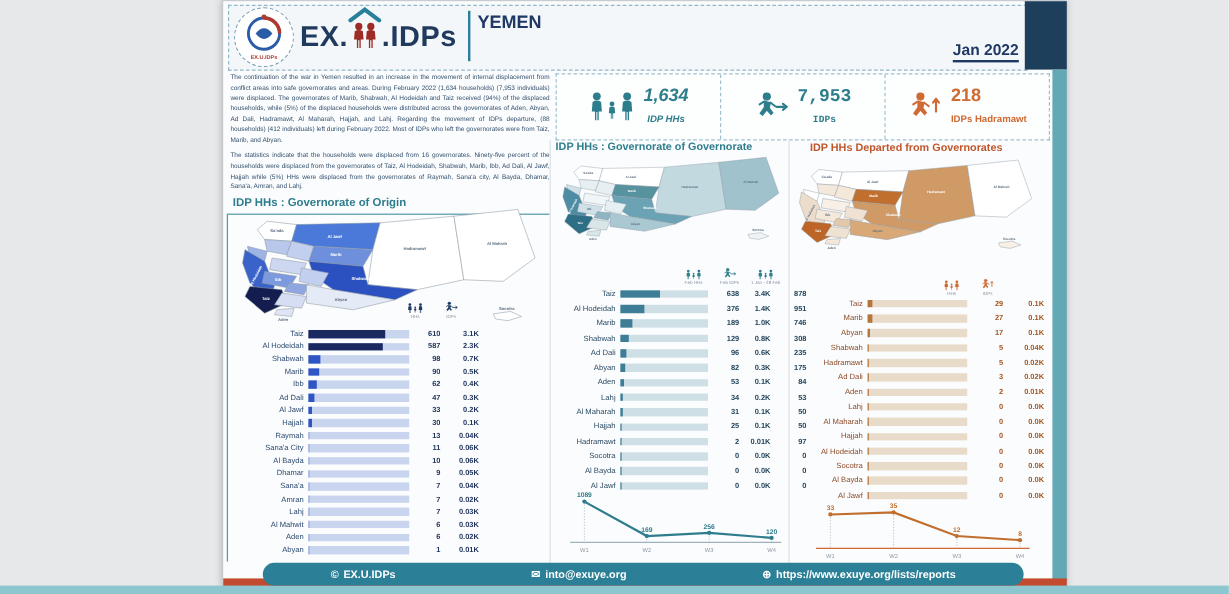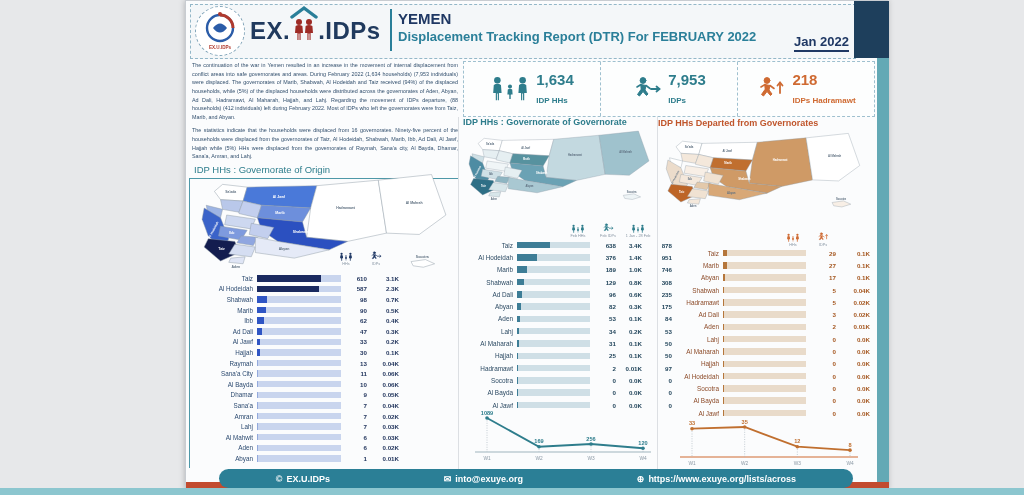--- a/index.html
+++ b/index.html
@@ -26,27 +26,27 @@
   
   .stats{left:277px;top:60px;width:410px;height:54px;border:1px dashed #9fc0cf;display:flex;background:#fdfefe;}
   .stat{flex:1;display:flex;align-items:center;justify-content:center;gap:6px;}
   .stat + .stat{border-left:1px dashed #9fc0cf;}
   .stat .num{font-size:15px;font-weight:bold;line-height:1.1;}
   .stat .lab{font-size:8px;font-weight:bold;line-height:1.1;}
   
   .intro{left:6px;top:60px;width:266px;font-size:5.4px;line-height:1.6;color:#33506e;text-align:justify;}
   .intro p{margin:0 0 5px 0;}
   
-  .sec-title{font-size:9.5px;font-weight:normal;}
+  .sec-title{font-size:9.5px;font-weight:bold;}
   .origin-title{left:8px;top:163px;color:#2e7d8c;}
   .origin-rule{left:4px;top:177px;width:268px;height:1px;background:#4e98a8;}
   .origin-edge{left:3px;top:177px;width:1px;height:290px;background:#4e98a8;}
   .divider{top:116px;width:1px;height:352px;background:#dcdfe3;}
   .disp-title{left:277px;top:116px;color:#2e7d8c;font-size:9px;font-weight:bold;}
-  .dep-title{left:472px;top:117px;color:#c0562c;font-size:9px;font-weight:bold;}
+  .dep-title{left:489px;top:117px;color:#c0562c;font-size:9px;font-weight:bold;}
   
   .thdr{display:flex;gap:6px;align-items:flex-end;}
   .thcol{display:flex;flex-direction:column;align-items:center;width:24px;}
   .thcap{font-size:3.8px;color:#8795a3;white-space:nowrap;margin-top:1px;}
   .orow{display:flex;align-items:center;height:10.6px;}
   .olbl{width:62px;text-align:right;padding-right:4px;font-size:6.3px;color:#2c4a70;}
   .otrack{width:84px;height:6.5px;background:#c9d5ee;}
   .ofill{height:100%;}
   .onum{width:26px;text-align:right;font-size:6.2px;font-weight:bold;color:#23365e;}
   .onum2{width:32px;text-align:right;font-size:6.2px;font-weight:bold;color:#23365e;}
@@ -102,52 +102,51 @@
             <path d="M14.6,9 Q18,7 21.4,9 L22,16 L19.6,16 L19.6,23 L18.5,23 L18.5,16.5 L17.5,16.5 L17.5,23 L16.4,23 L16.4,16 L14,16 Z"></path>
         </g>
       </svg>
     </span>
     <span>.</span>
       <span>IDPs</span>
   </div>
 
   <div class="abs vline"></div>
   <div class="abs title-country">YEMEN</div>
-  <div class="abs title-sub">Displacement Tracking Report (DTR) For FEBRUARY 2022</div>
   <div class="abs date-link">Jan 2022</div>
 
   <div class="abs stats" id="stats-row">
       <div class="stat">
         <svg width="40" height="27.36842105263158" viewBox="0 0 38 26">
           <g fill="#2e7d8c">
             <circle cx="7" cy="5" r="3.1"></circle>
             <path d="M3.6,9.5 Q7,7.2 10.4,9.5 L11,17 L8.5,17 L8.5,24 L7.4,24 L7.4,17.5 L6.6,17.5 L6.6,24 L5.5,24 L5.5,17 L3,17 Z"></path>
             <circle cx="19" cy="11" r="1.922"></circle>
             <path d="M16.892,13.79 Q19,12.364 21.108,13.79 L21.48,18.439999999999998 L19.93,18.439999999999998 L19.93,22.78 L19.248,22.78 L19.248,18.75 L18.752,18.75 L18.752,22.78 L18.07,22.78 L18.07,18.439999999999998 L16.52,18.439999999999998 Z"></path>
             <circle cx="31" cy="5" r="3.1"></circle>
             <path d="M27.6,9.5 Q31,7.2 34.4,9.5 L35,17 L32.5,17 L32.5,24 L31.4,24 L31.4,17.5 L30.6,17.5 L30.6,24 L29.5,24 L29.5,17 L27,17 Z"></path>
           </g>
         </svg>
-    <span style="text-align:left;">
+    <span style="text-align:center;font-style:italic;">
       <span class="num" style="color:#2e7d8c">1,634</span><br>
       <span class="lab" style="color:#2e7d8c">IDP HHs</span>
     </span>
       </div>
       <div class="stat">
         <svg width="30" height="26" viewBox="0 0 30 26">
           <g fill="#2e7d8c" stroke="#2e7d8c" stroke-linecap="round">
     <circle cx="11" cy="4.5" r="2.9"></circle>
     <path d="M9,8.5 L14,9.5 L13,14 L16,18 L14.5,19.5 L11,15.5 L7.5,20 L5.5,18.5 L9,13.5 Z"></path>
     <path d="M14,9.5 L18,12.5" stroke-width="1.6" fill="none"></path>
     <path d="M9,8.5 L5,11" stroke-width="1.6" fill="none"></path>
             <path d="M19,13 L27,13" stroke-width="1.8" fill="none"></path>
             <path d="M24.5,10.5 L27.5,13 L24.5,15.5" fill="none" stroke-width="1.8"></path>
           </g>
         </svg>
-    <span style="text-align:left;">
+    <span style="text-align:center;font-family:Liberation Mono, monospace;">
       <span class="num" style="color:#2e7d8c">7,953</span><br>
       <span class="lab" style="color:#2e7d8c">IDPs</span>
     </span>
       </div>
       <div class="stat">
         <svg width="30" height="26" viewBox="0 0 30 26">
           <g fill="#cf6a32" stroke="#cf6a32" stroke-linecap="round">
     <circle cx="11" cy="4.5" r="2.9"></circle>
     <path d="M9,8.5 L14,9.5 L13,14 L16,18 L14.5,19.5 L11,15.5 L7.5,20 L5.5,18.5 L9,13.5 Z"></path>
     <path d="M14,9.5 L18,12.5" stroke-width="1.6" fill="none"></path>
@@ -819,18 +818,18 @@
     <span class="fitem">
         <span>©</span>
         <span>EX.U.IDPs</span>
       </span>
     <span class="fitem">
         <span>✉</span>
         <span>into@exuye.org</span>
       </span>
     <span class="fitem">
         <span>⊕</span>
-        <span>https://www.exuye.org/lists/across</span>
+        <span>https://www.exuye.org/lists/reports</span>
       </span>
   </div>
 </div>
 
 <div class="bottom-band"></div>
 
 </body></html>

